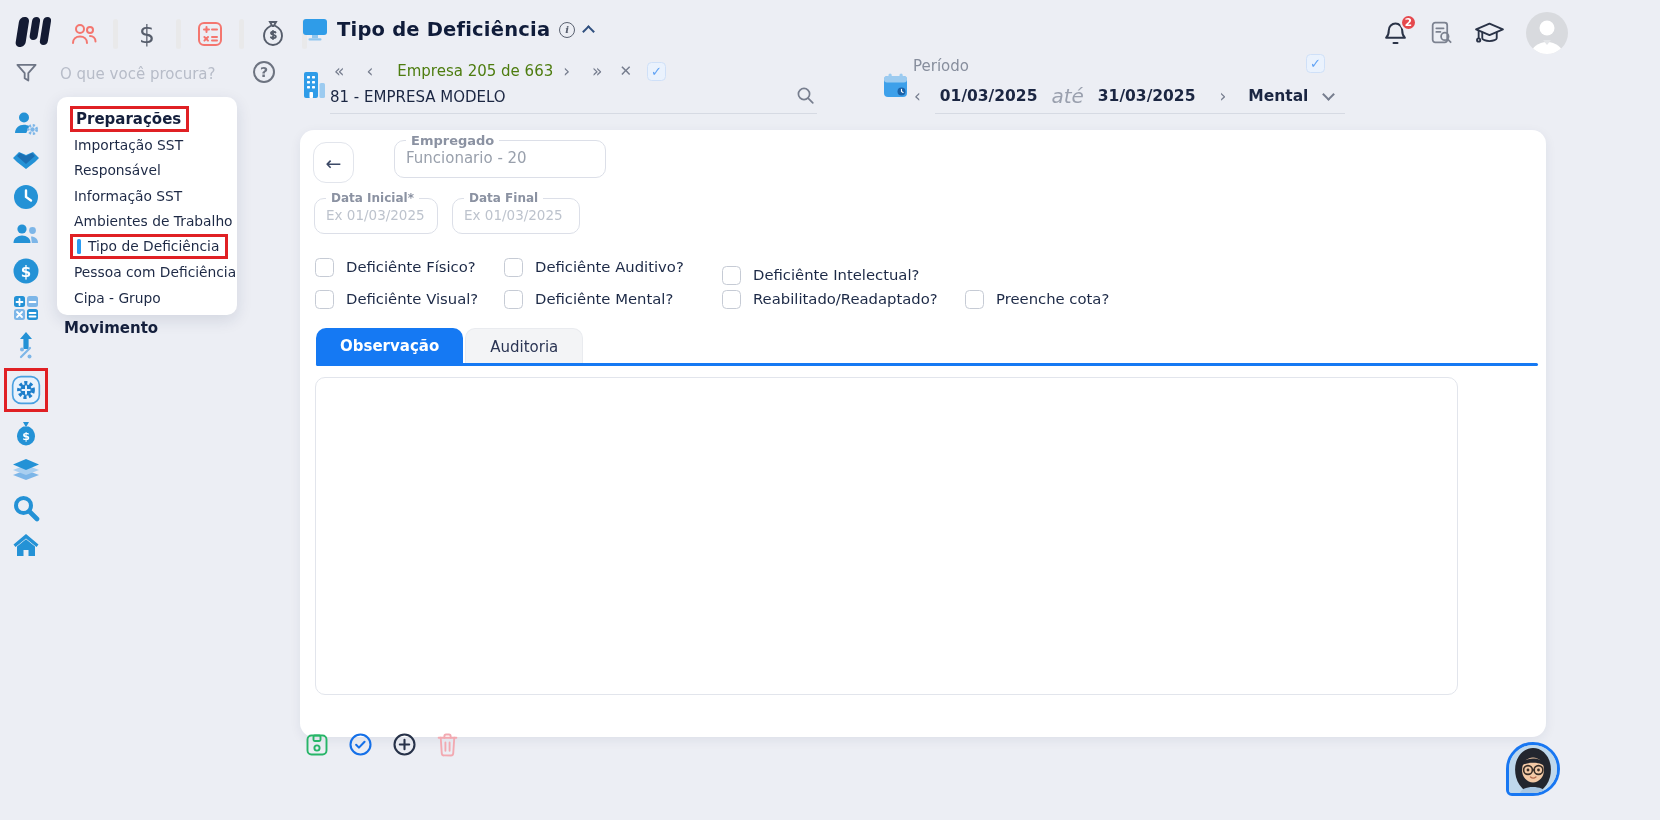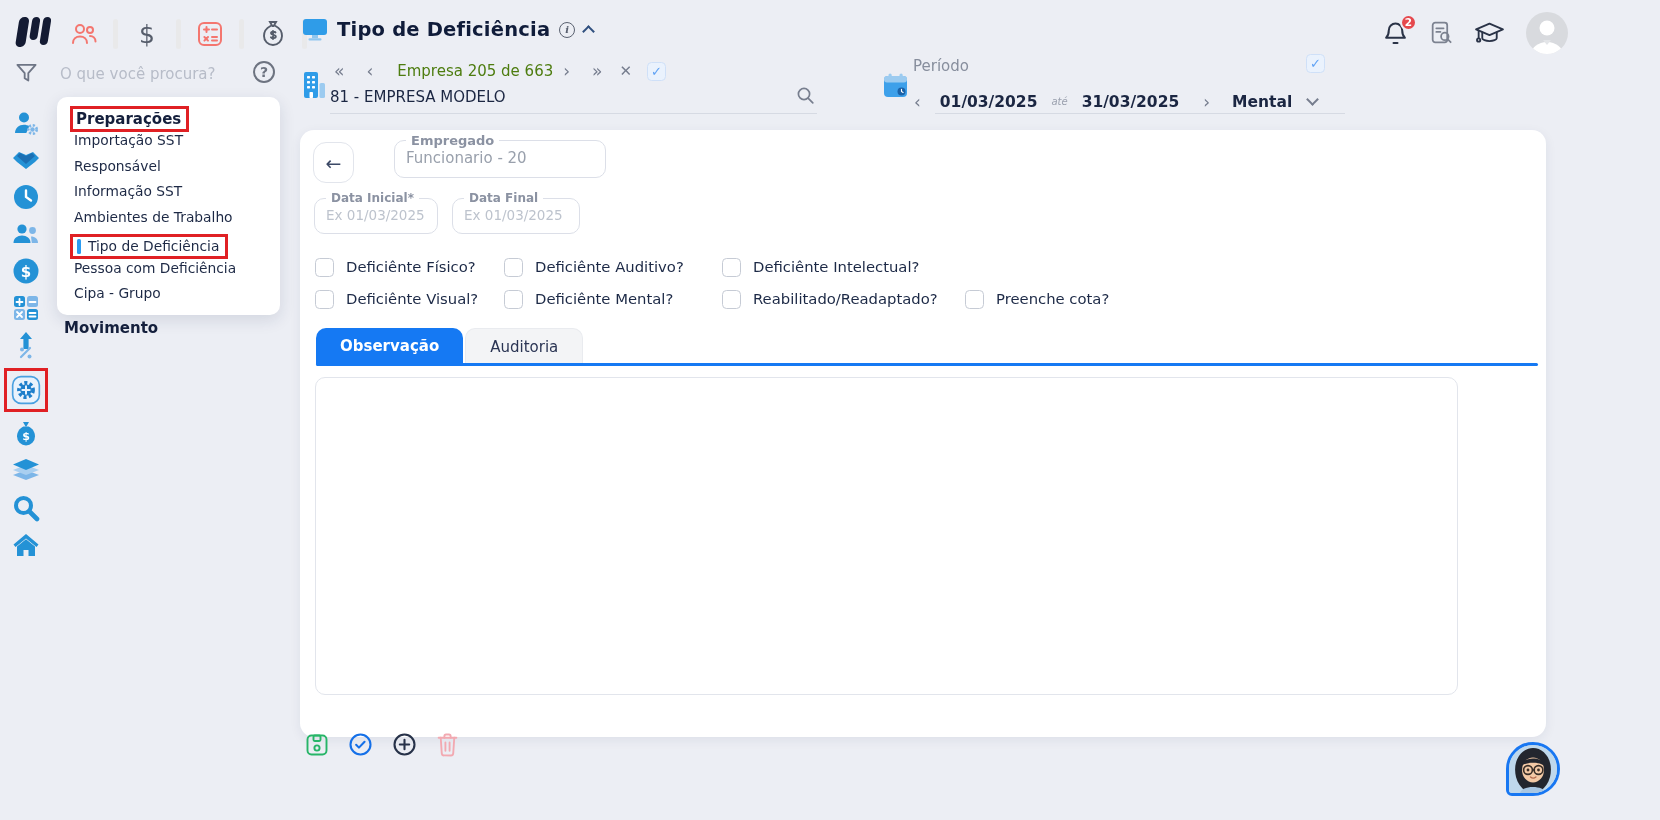--- a/index.html
+++ b/index.html
@@ -30,25 +30,25 @@
   #notification-badge { position:absolute; top:-5px; right:-8px; min-width:17px; height:17px; border-radius:9px;
     background:#e5484d; color:#fff; font-size:10.5px; font-weight:bold; display:flex; align-items:center; justify-content:center;
     border:2px solid #eceef4; padding:0 3px; }
 
   
   #rail { left:0; top:108px; width:52px; height:452px; display:flex; flex-direction:column; align-items:center; justify-content:space-between; }
   .rail-btn { width:30px; height:30px; display:flex; align-items:center; justify-content:center; cursor:pointer; }
   #rail-active-box { width:44px; height:44px; border:3px solid #e02024; display:flex; align-items:center; justify-content:center; }
 
   
-  #menu-panel { left:57px; top:97px; width:223px; height:218px; background:#fff; border-radius:10px;
+  #menu-panel { left:57px; top:97px; width:180px; height:218px; background:#fff; border-radius:10px;
     box-shadow:0 5px 16px rgba(25,40,80,.12); padding:9px 10px 8px 12px; }
   #menu-section-box { display:inline-block; border:3px solid #e02024; padding:0 5px 1px 3px; margin-left:1px; }
   #menu-section-label { font-size:15px; font-weight:bold; color:#141f3c; }
-  .menu-item { height:25.5px; display:flex; align-items:flex-start; padding-left:5px; font-size:13.8px; color:#1d2945; cursor:pointer; white-space:nowrap; }
+  .menu-item { height:25.5px; display:flex; align-items:center; padding-left:5px; font-size:13.8px; color:#1d2945; cursor:pointer; white-space:nowrap; }
   #menu-active-box { display:inline-flex; align-items:center; border:3px solid #e02024; padding:1px 6px 2px 4px; margin-left:-4px; }
   #active-indicator { width:4px; height:15px; background:#2b9cf2; border-radius:1.5px; margin-right:7px; }
   #menu-footer-section { left:64px; top:319px; font-size:15px; font-weight:bold; color:#141f3c; cursor:pointer; }
 
   
   #title-row { left:302px; top:17px; display:flex; align-items:center; gap:9px; }
   #page-title { font-size:19.5px; font-weight:bold; color:#101c3a; letter-spacing:.2px; }
   #info-icon { width:16px; height:16px; border:1.6px solid #5a6170; border-radius:50%; color:#5a6170;
     font-size:10px; font-style:italic; font-weight:bold; display:flex; align-items:center; justify-content:center; cursor:pointer; font-family:"DejaVu Serif",serif; }
   .chev { width:9px; height:9px; border-left:2.4px solid #31507f; border-top:2.4px solid #31507f; transform:rotate(45deg); margin-top:4px; cursor:pointer; }
@@ -65,21 +65,21 @@
   .checkbox { width:19px; height:19px; border-radius:4.5px; border:1.5px solid #c6cbd5; background:#fff; cursor:pointer;
     display:flex; align-items:center; justify-content:center; }
   .checkbox.checked { background:#eaf2fd; border-color:#cfe0f8; }
   .checkbox.checked .tick { color:#5fa2f5; font-size:13px; font-weight:bold; line-height:1; }
 
   #calendar-icon { left:882px; top:72px; }
   #period-label { left:913px; top:57px; font-size:15px; color:#878e9d; }
   #period-row { left:914px; top:83px; display:flex; align-items:center; color:#767d8e; }
   #period-row .navg { font-size:17px; cursor:pointer; }
   .period-date { font-size:15.5px; font-weight:600; color:#1b2642; cursor:pointer; }
-  #period-until { font-size:10px; color:#9aa0ae; margin:13px 14px;font-style:italic; }
+  #period-until { font-size:20px; color:#9aa0ae; margin:1px 14px;font-style:italic; }
   #period-mode { font-size:15.5px; font-weight:bold; color:#1b2642; margin:0 16px 0 22px; cursor:pointer; }
   #period-checkbox { left:1306px; top:54px; }
   #period-underline { left:935px; top:113px; width:410px; height:1px; background:#d6dae3; }
 
   
   #card { left:300px; top:130px; width:1246px; height:607px; background:#fff; border-radius:14px;
     box-shadow:0 3px 12px rgba(30,40,80,.07); }
   #back-button { left:13px; top:12px; width:41px; height:41px; border:1.5px solid #e2e5ec; border-radius:13px;
     display:flex; align-items:center; justify-content:center; font-size:19px; color:#3c4966; cursor:pointer; background:#fff; }
   fieldset { position:absolute; margin:0; border:1.5px solid #dcdfe8; border-radius:10px; padding:0 0 4px 11px; min-inline-size:0; }
@@ -425,21 +425,21 @@
     </fieldset>
 
     <div class="cbx-item" style="left:15px;top:128px">
       <span class="checkbox"></span>
       <span class="cbx-label">Deficiênte Físico?</span>
     </div>
     <div class="cbx-item" style="left:204px;top:128px">
       <span class="checkbox"></span>
       <span class="cbx-label">Deficiênte Auditivo?</span>
     </div>
-    <div class="cbx-item" style="left:422px;top:128px">
+    <div class="cbx-item" style="left:422px;top:136px">
       <span class="checkbox"></span>
       <span class="cbx-label">Deficiênte Intelectual?</span>
     </div>
 
     <div class="cbx-item" style="left:15px;top:160px">
       <span class="checkbox"></span>
       <span class="cbx-label">Deficiênte Visual?</span>
     </div>
     <div class="cbx-item" style="left:204px;top:160px">
       <span class="checkbox"></span>

